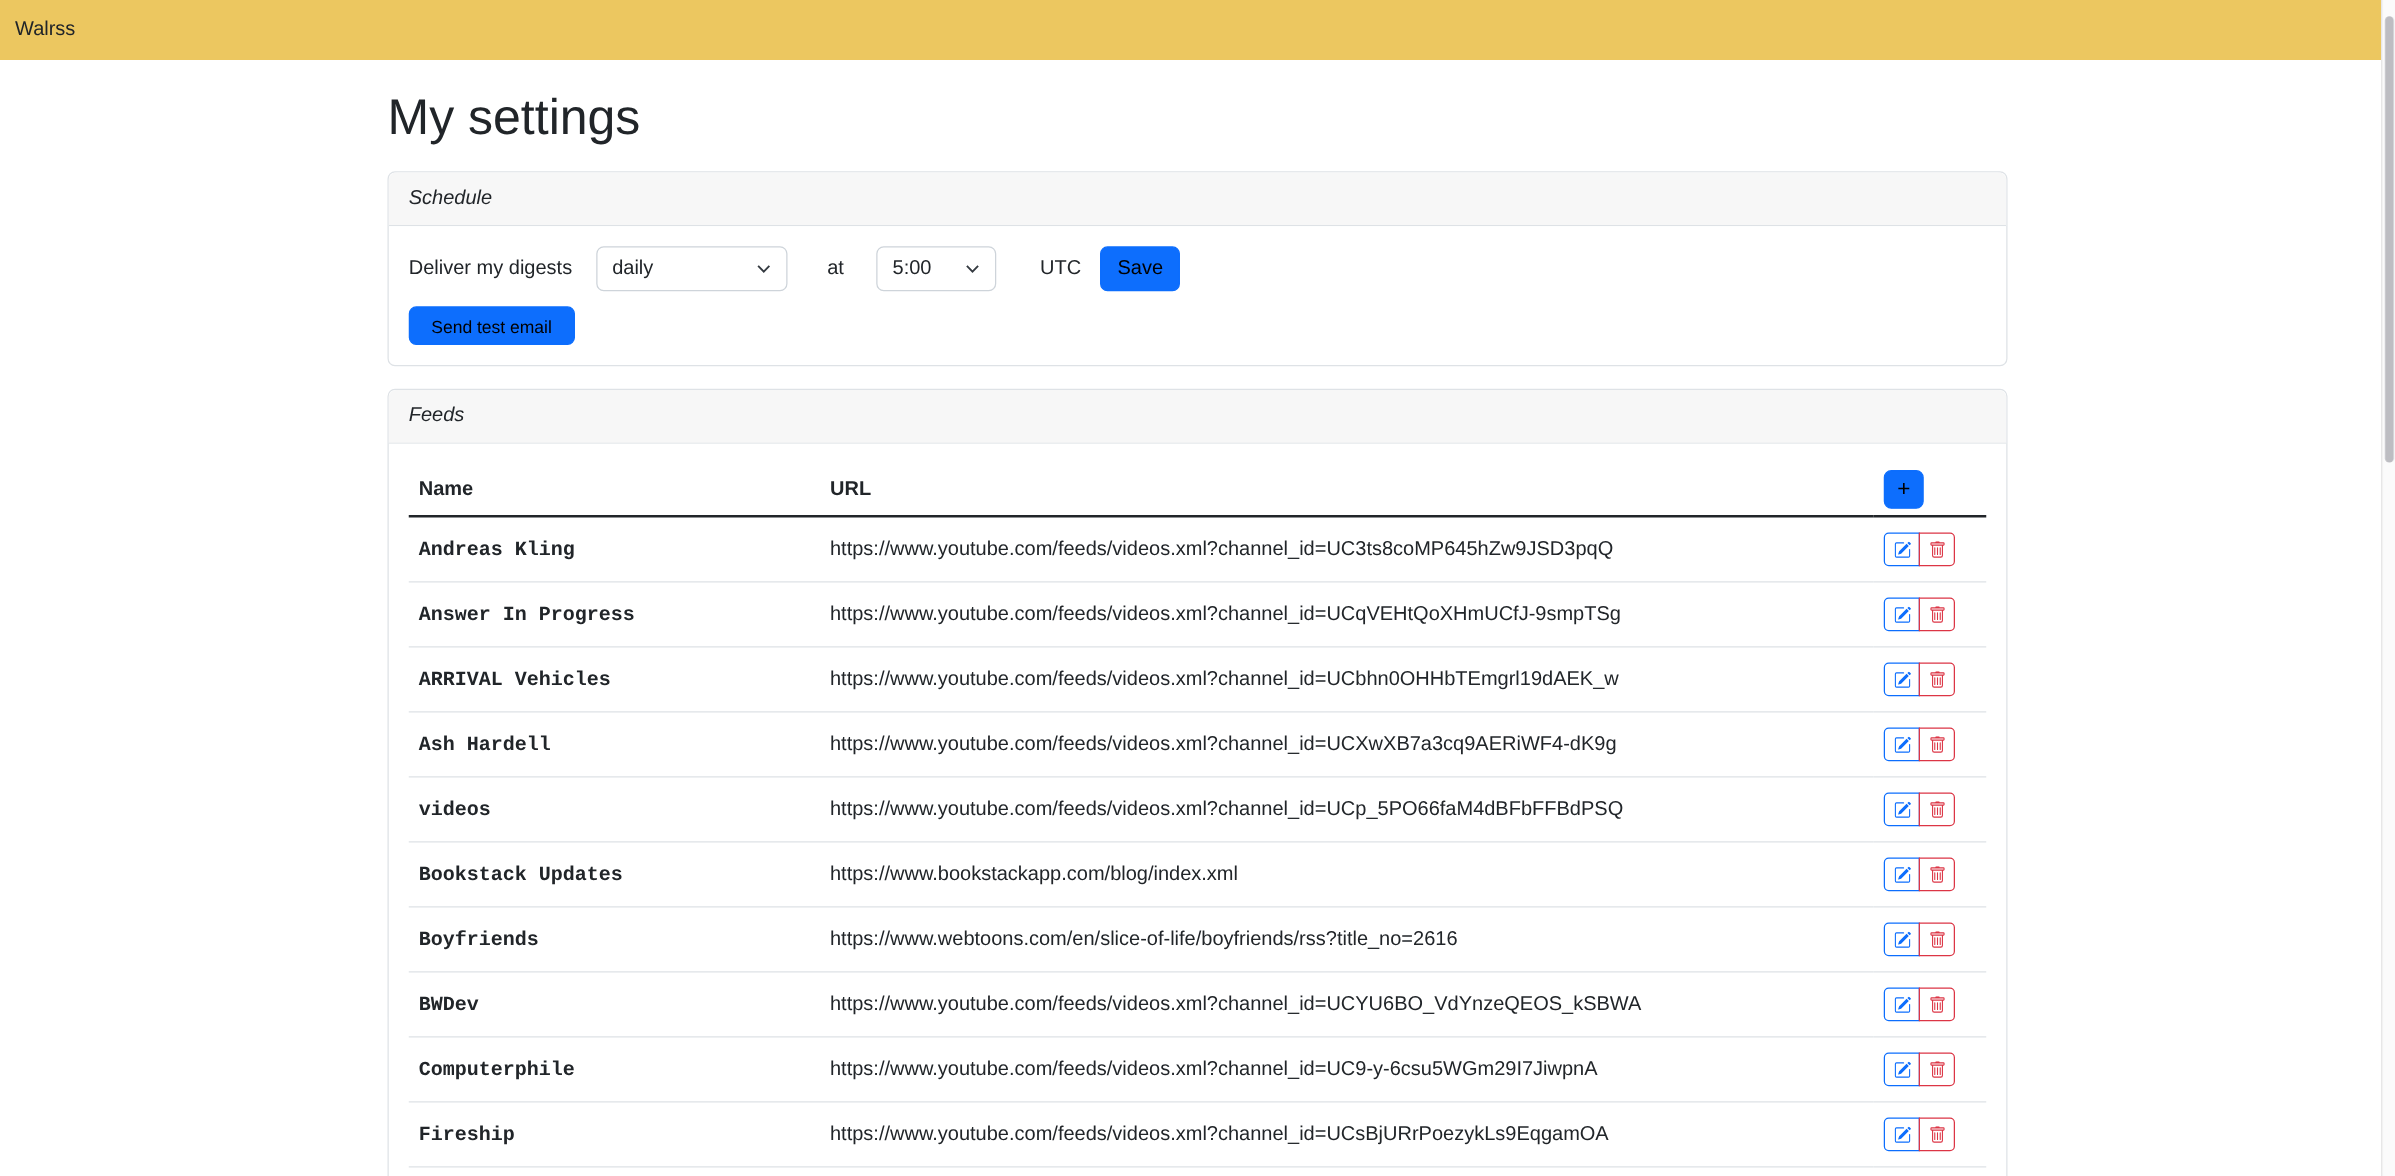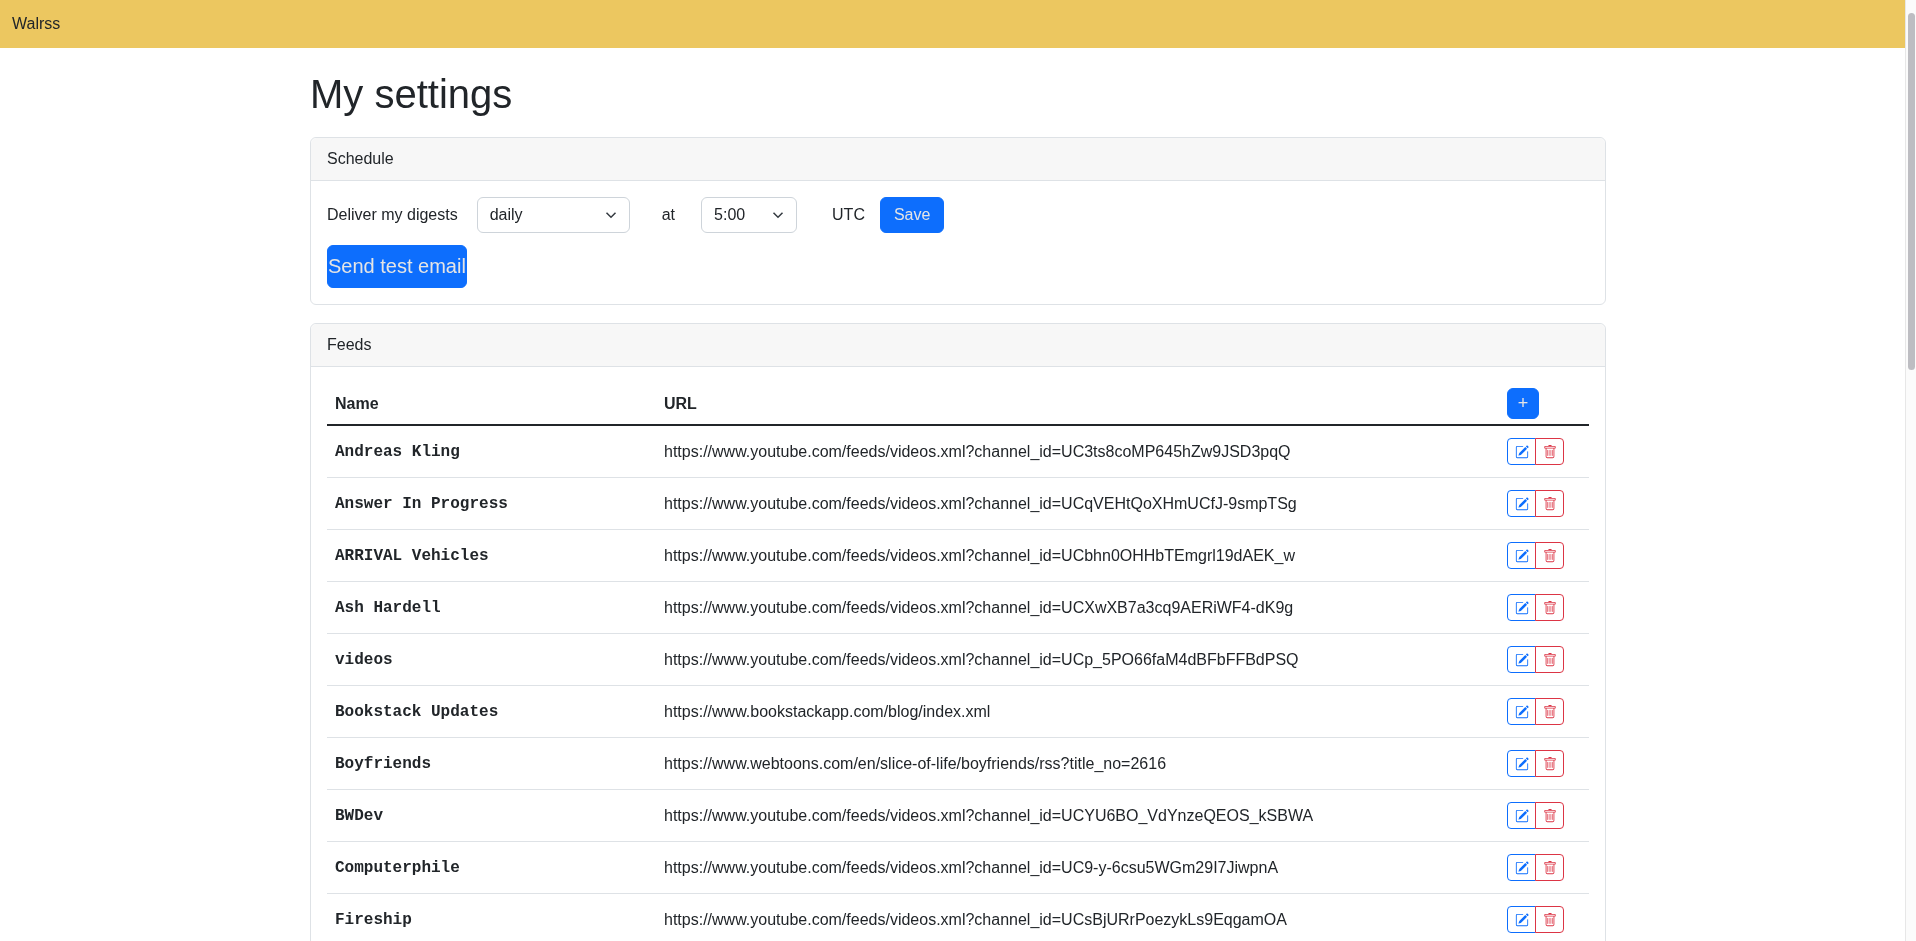--- a/index.html
+++ b/index.html
@@ -11,44 +11,44 @@
   .brand { font-size:16px; color:#212529; text-decoration:none; cursor:pointer; }
 
   
   .container { width:1320px; margin:0 auto; padding:0 12px; }
   h1.page-title { font-size:40px; font-weight:500; line-height:1.2; margin:22px 0 19px 0; }
 
   
   .card { border:1px solid #dee2e6; border-radius:6px; background:#fff; }
   .card + .card { margin-top:18px; }
   .card-header { background:#f7f7f7; border-bottom:1px solid #dee2e6;
-    padding:12px 16px; font-size:16px; border-radius:6px 6px 0 0; }
+    padding:12px 16px; font-size:16px; border-radius:6px 6px 0 0;font-style:italic; }
   .card-body { padding:16px; }
 
   
   .check-row { display:flex; align-items:center; margin:2px 0 12px 0; }
   .checkbox { width:16px; height:16px; border-radius:3px; background:#8d8f94;
     display:inline-flex; align-items:center; justify-content:center; margin-right:8px; cursor:pointer; }
   .check-label { font-size:16px; cursor:pointer; }
 
   .controls-row { display:flex; align-items:center; margin-bottom:12px; }
   .ctl-label { margin-right:19px; }
   .sel { height:36px; border:1px solid #ced4da; border-radius:6px; background:#fff;
     display:inline-flex; align-items:center; justify-content:space-between;
     padding:0 12px; cursor:pointer; }
   .sel-frequency { width:153px; margin-right:32px; }
   .sel-time { width:96px; margin-right:35px;justify-content:space-between; }
   .word-at { margin-right:26px; }
   .word-utc { margin-right:15px; }
 
   .btn { display:inline-flex; align-items:center; justify-content:center; border-radius:6px;
     border:1px solid transparent; cursor:pointer; font-family:inherit; }
-  .btn-primary { background:#0d6efd; border-color:#0d6efd; color:#e5e5e5; }
+  .btn-primary { background:#0d6efd; border-color:#0d6efd; color:#000000; }
   .btn-save { font-size:16px; padding:6px 13px; height:36px; }
-  .btn-sm { font-size:20px; padding:4px 0; height:43px; }
+  .btn-sm { font-size:14px; padding:4px 17px; height:31px; }
 
   
   table.feeds { width:100%; border-collapse:collapse; }
   col.c-name { width:329px; } col.c-actions { width:90px; }
   th { text-align:left; font-weight:bold; padding:5px 8px; vertical-align:middle; }
   thead tr { border-bottom:2px solid #212529; }
   tbody tr { border-bottom:1px solid #dee2e6; }
   td { padding:12px 8px; vertical-align:middle; font-size:16px; }
   td.name { font-weight:bold;font-family:Liberation Mono, monospace; }
   .btn-add { width:32px; height:31px; font-size:18px; font-weight:400; padding:0; }

